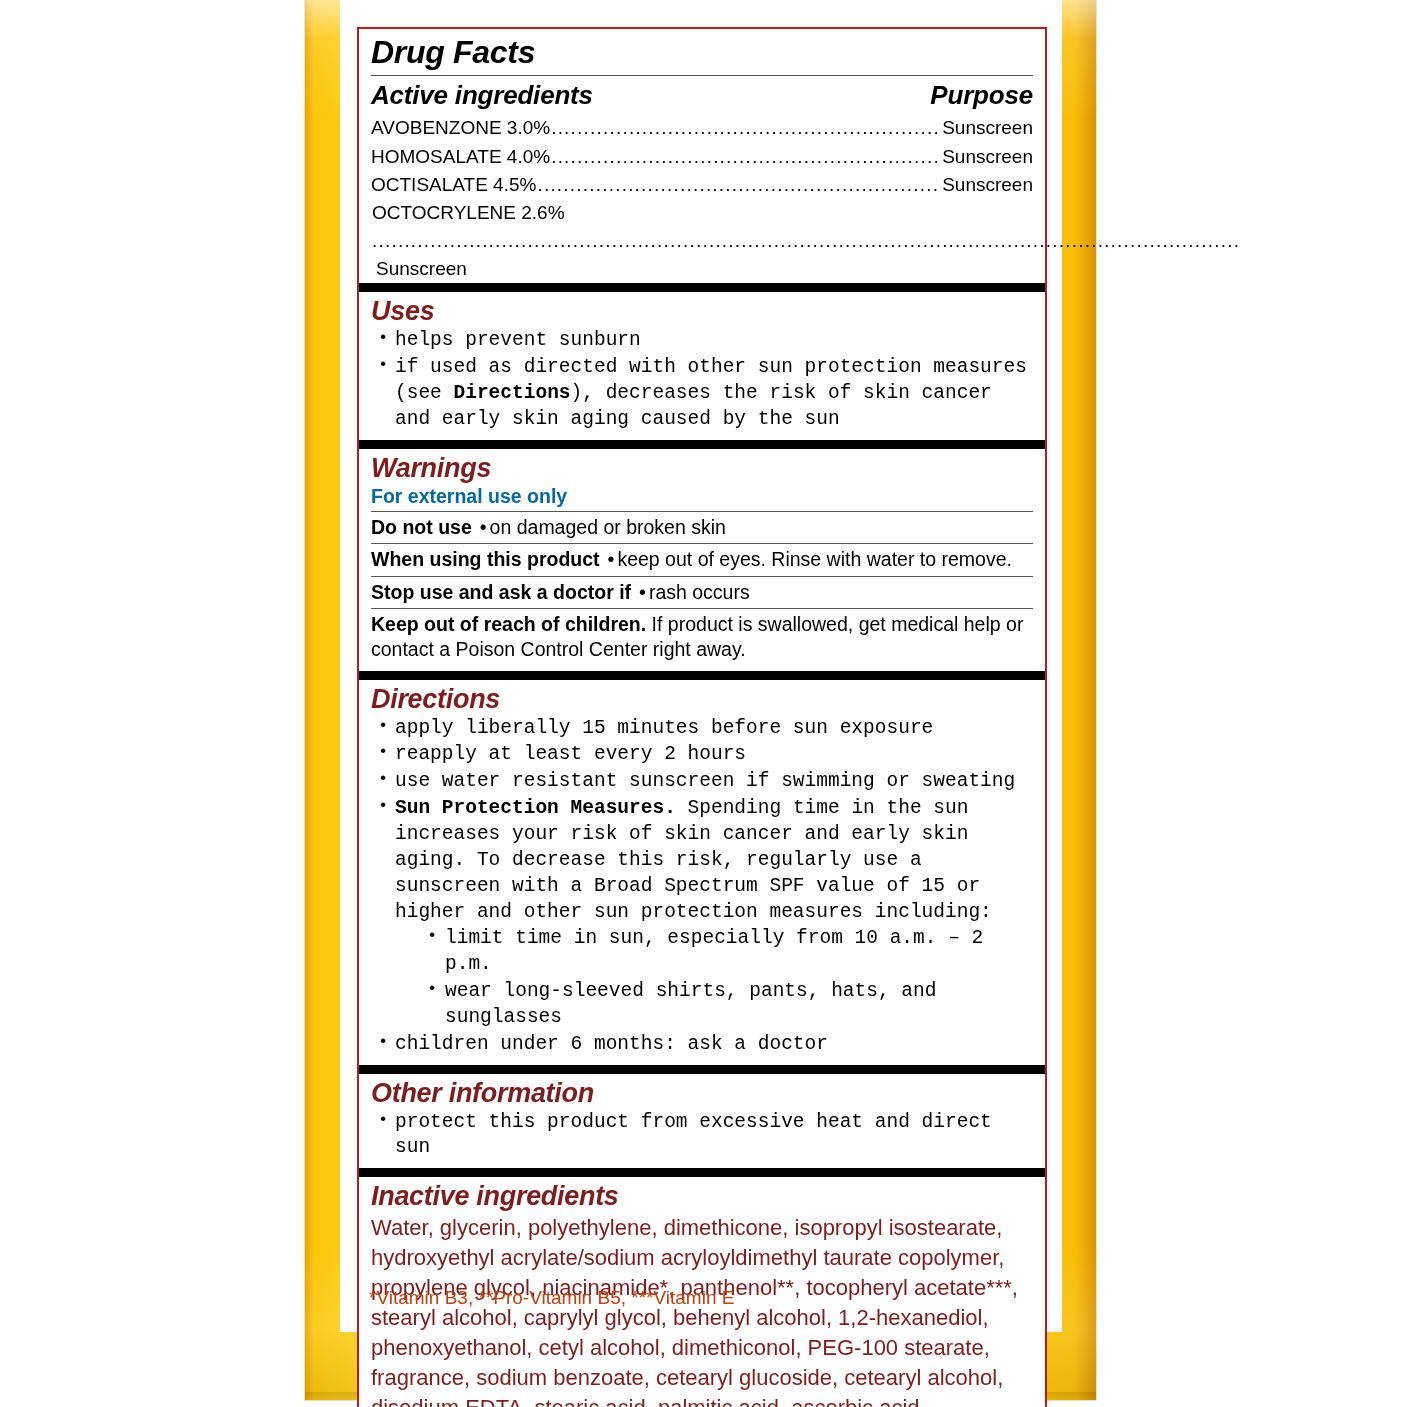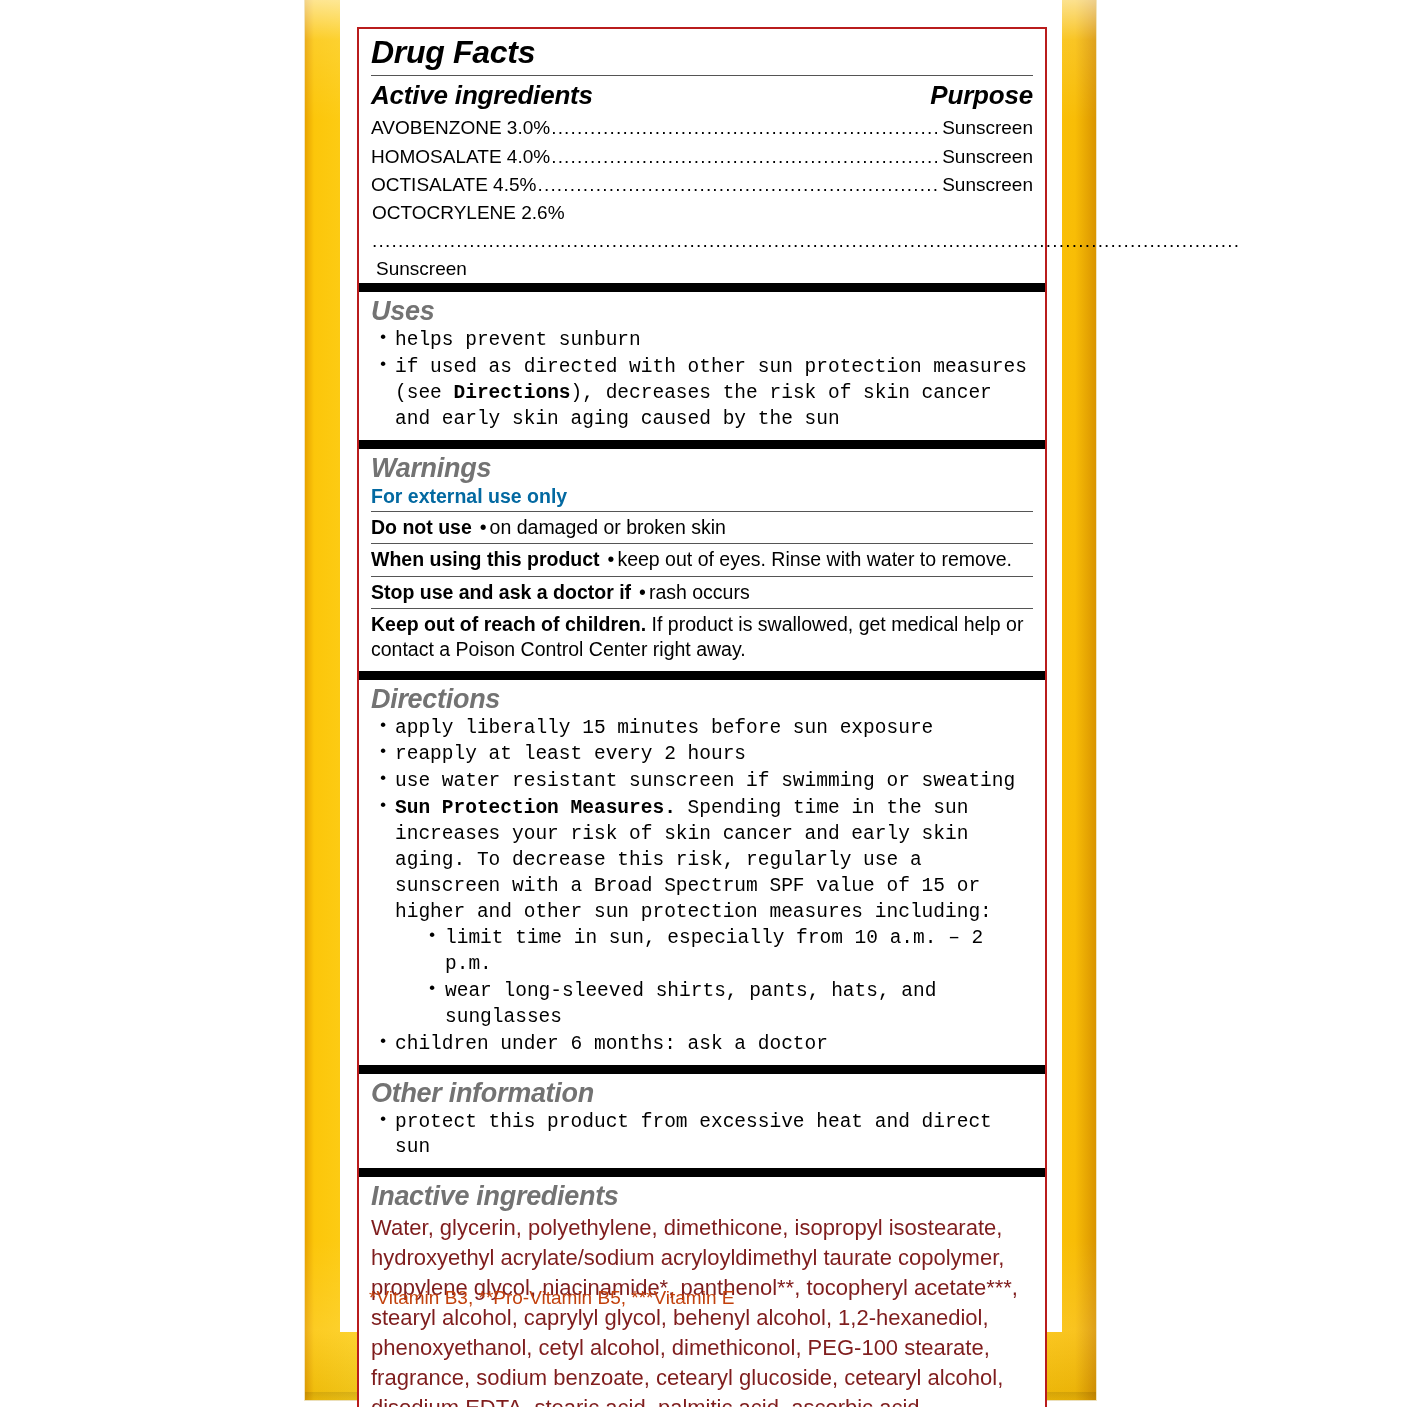--- a/index.html
+++ b/index.html
@@ -103,21 +103,21 @@
     padding: 5px 12px 4px 12px;
     color: #000;
   }
 
   .title-section {
     font-size: 27px;
     font-weight: bold;
     font-style: italic;
     letter-spacing: -0.3px;
     padding: 4px 12px 1px 12px;
-    color: #737373;
+    color: #7f1d1d;
   }
 
   .row-ai {
     display: flex;
     align-items: baseline;
     font-size: 19px;
     color: #000;
     padding: 0 12px;
     line-height: 1.48;
     white-space: nowrap;

